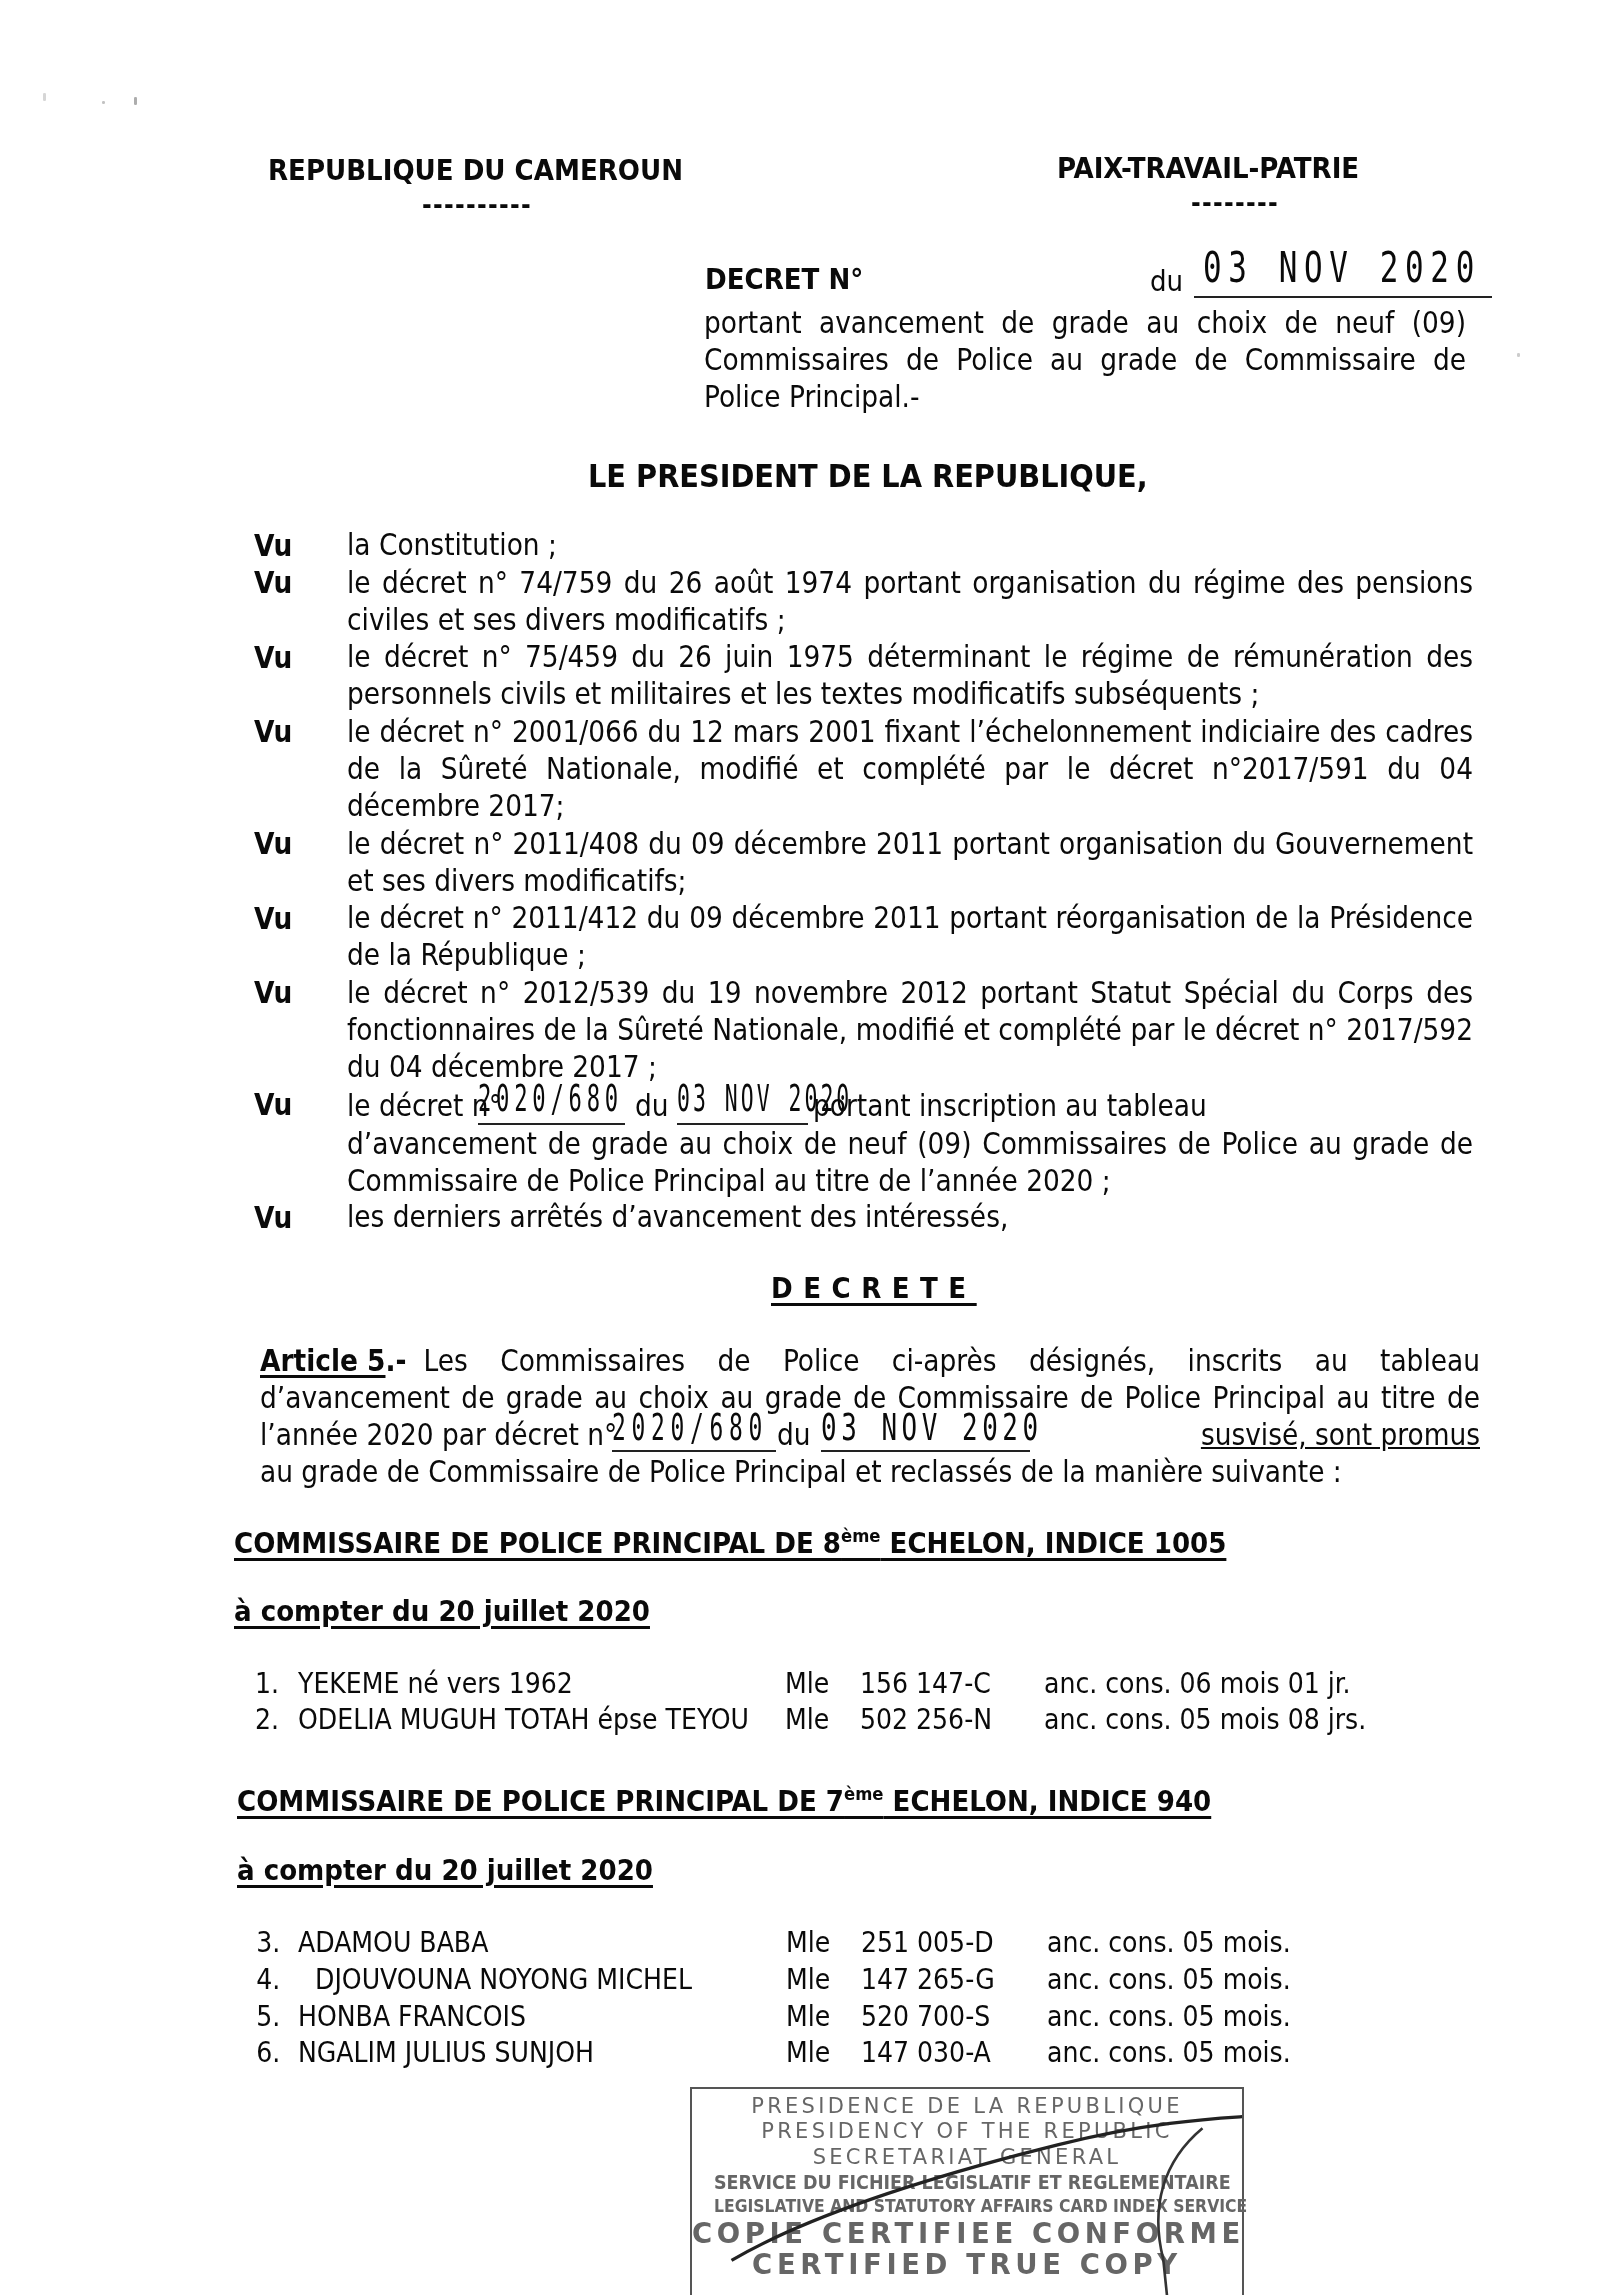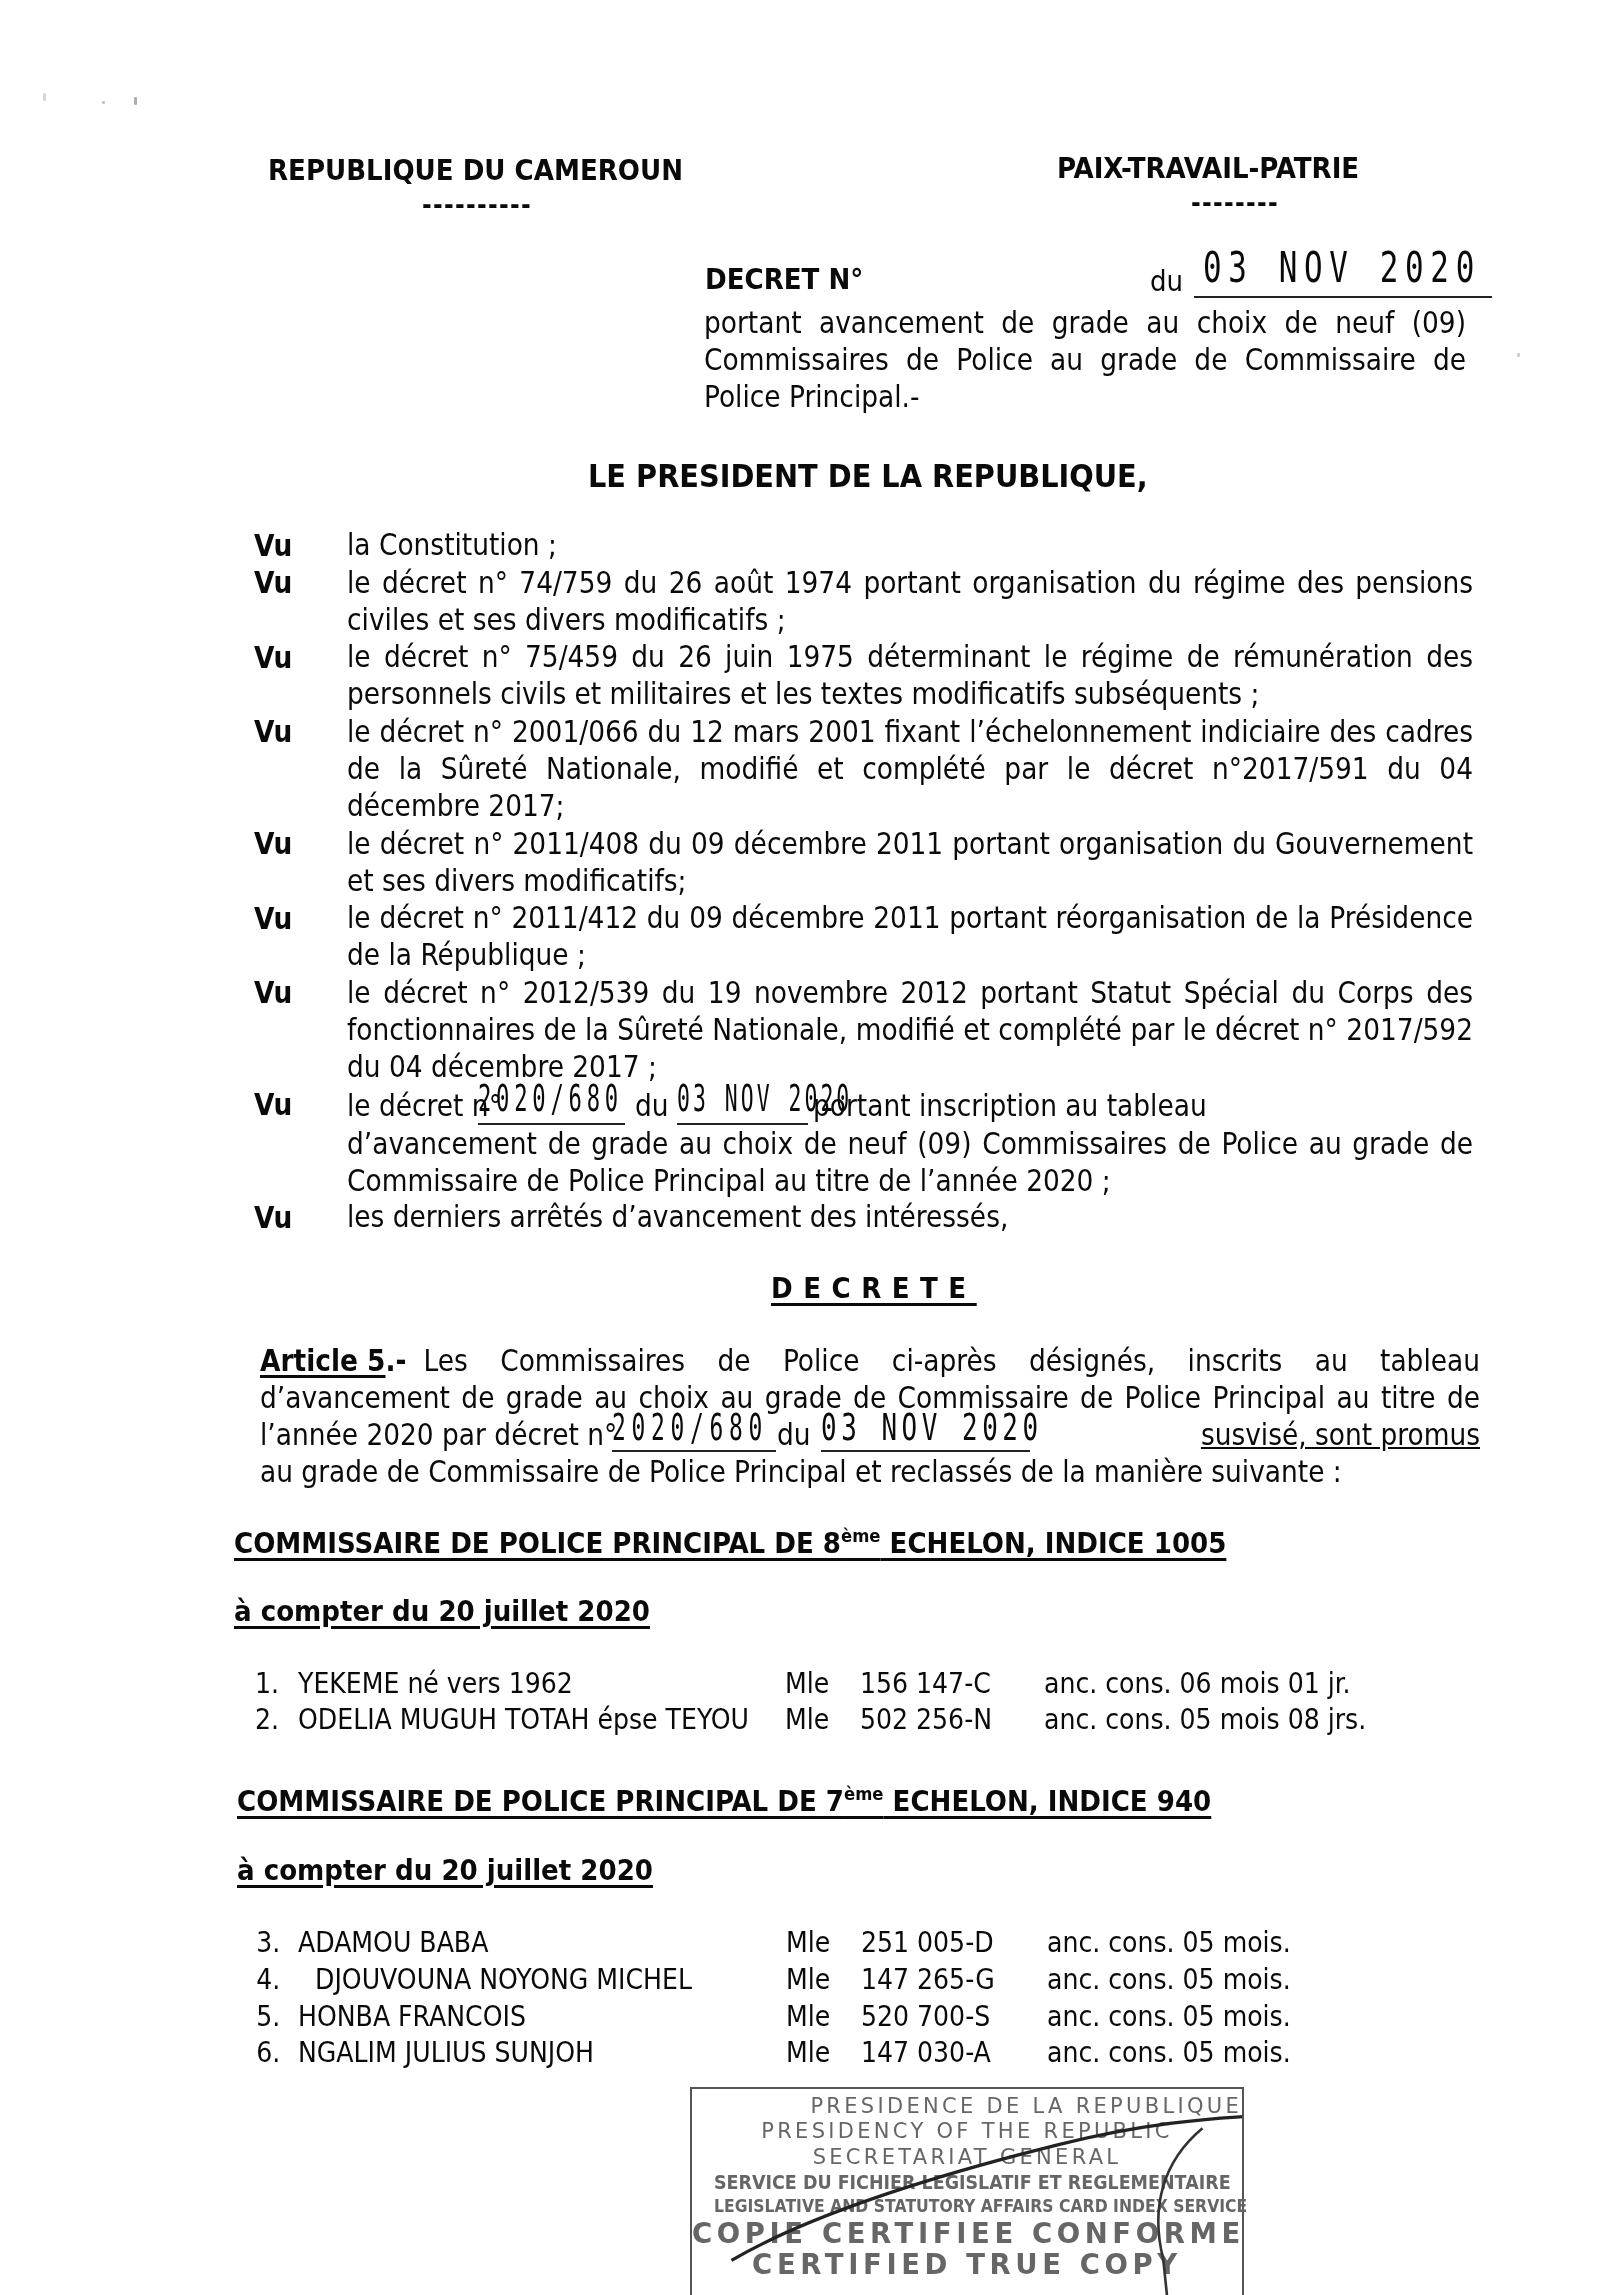--- a/index.html
+++ b/index.html
@@ -168,21 +168,21 @@
   <div class="row" style="top:2036px;">
     <span style="left:1.3px;">6.</span>
     <span style="left:43px;">NGALIM JULIUS SUNJOH</span>
     <span style="left:531px;">Mle</span>
     <span style="left:606px;">147 030-A</span>
     <span style="left:792px;">anc. cons. 05 mois.</span>
   </div>
 </div>
 
 <div class="stamp-box">
-  <div class="stamp-line" style="font-size:21px;letter-spacing:3.3px;margin-top:5.2px;font-weight:normal;text-align:right;">PRESIDENCE DE LA REPUBLIQUE</div>
+  <div class="stamp-line" style="font-size:21px;letter-spacing:3.3px;margin-top:5.2px;font-weight:normal;">PRESIDENCE DE LA REPUBLIQUE</div>
   <div class="stamp-line" style="font-size:21px;letter-spacing:3.3px;font-weight:normal;margin-top:1.3px;">PRESIDENCY OF THE REPUBLIC</div>
   <div class="stamp-line" style="font-size:21px;letter-spacing:3.3px;font-weight:normal;margin-top:1.3px;">SECRETARIAT GENERAL</div>
   <div class="stamp-line" style="font-size:19px;margin-top:2.6px;transform:scaleX(0.92);">SERVICE DU FICHIER LEGISLATIF ET REGLEMENTAIRE</div>
   <div class="stamp-line" style="font-size:17px;margin-top:2.6px;transform:scaleX(0.92);">LEGISLATIVE AND STATUTORY AFFAIRS CARD INDEX SERVICE</div>
   <div class="stamp-line" style="font-size:27.5px;letter-spacing:4.6px;margin-top:1.3px;">COPIE CERTIFIEE CONFORME</div>
   <div class="stamp-line" style="font-size:27.5px;letter-spacing:4.6px;margin-top:-1.3px;">CERTIFIED TRUE COPY</div>
   <svg width="550" height="208" viewBox="0 0 840 318" style="position:absolute;left:0;top:0;pointer-events:none;">
     <path d="M60 262 C 200 180, 420 120, 560 85 S 800 45, 845 42" stroke="#222" stroke-width="5" fill="none"></path>
     <path d="M780 60 C 720 110, 700 180, 720 260 L 726 318" stroke="#333" stroke-width="4" fill="none"></path>
   </svg>

